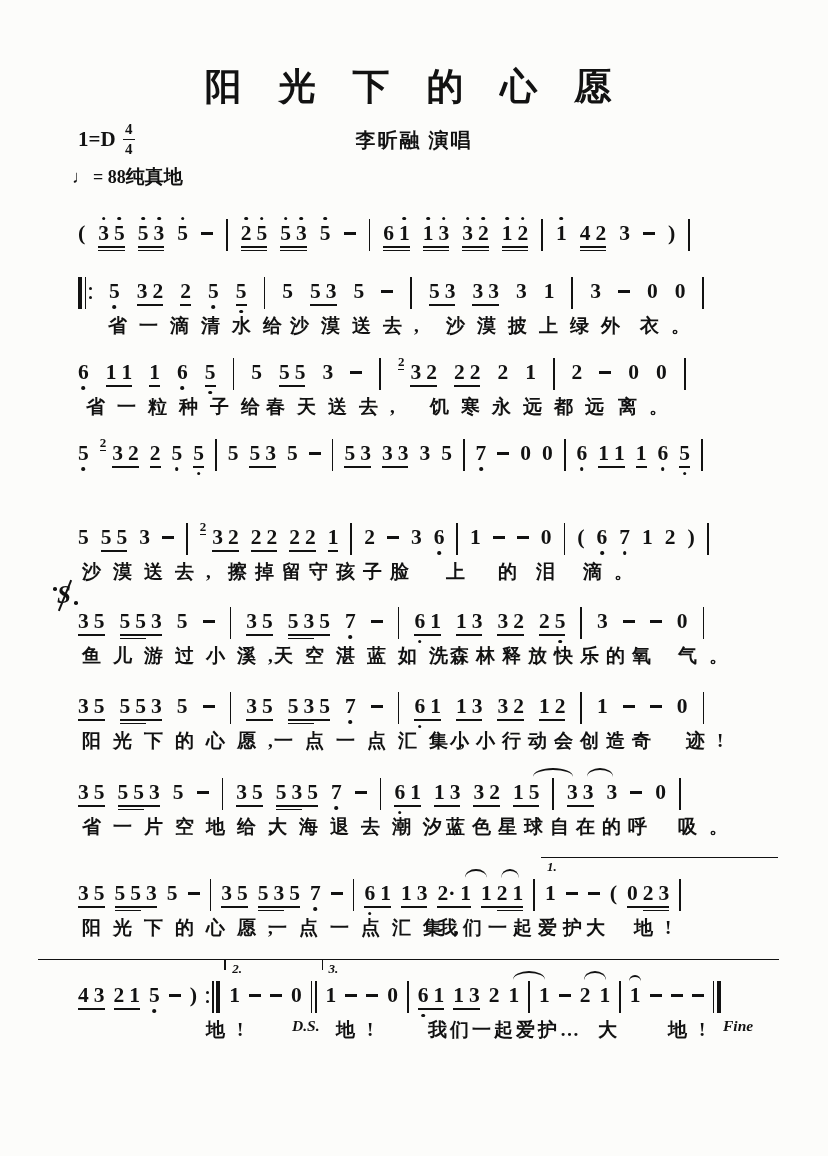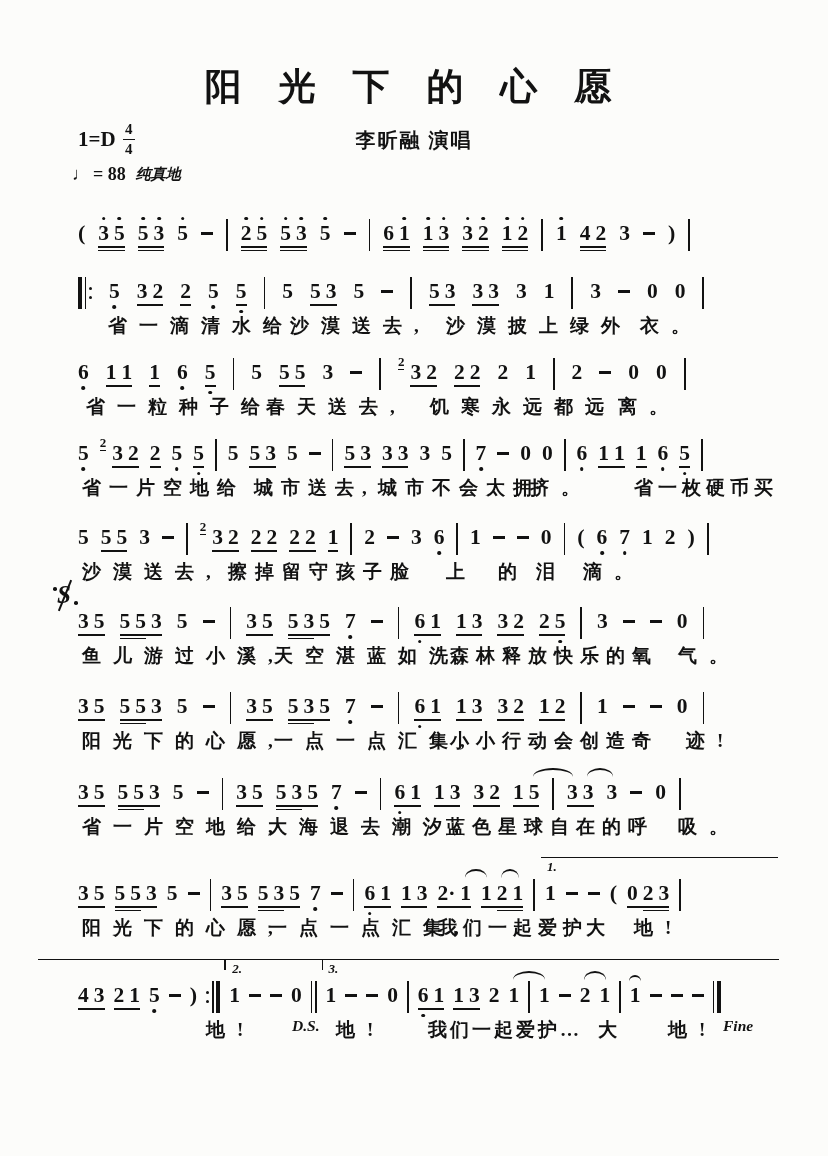--- a/index.html
+++ b/index.html
@@ -6,21 +6,21 @@
   #page{position:relative;width:828px;height:1156px;margin:0 auto;background:#fcfcfa;color:#121212;
         font-family:"Liberation Serif","DejaVu Serif",serif;overflow:hidden;}
   .title{position:absolute;top:62px;left:0;width:100%;text-align:center;font-size:37px;font-weight:700;
          letter-spacing:12px;font-family:"DejaVu Sans",sans-serif;}
   .keytime{position:absolute;left:78px;top:122px;display:flex;align-items:center;gap:7px;
            font-size:21px;font-weight:700;}
   .ts{display:inline-flex;flex-direction:column;align-items:center;line-height:1;font-size:15px;font-weight:700;}
   .tsl{width:12px;height:1.6px;background:#121212;margin:1.5px 0;}
   .tempo{position:absolute;left:72px;top:164px;font-size:18px;font-weight:700;display:flex;align-items:center;}
   .tempo .eq{margin-left:3px;}
-  .tempo .mood{font-size:15px;margin-left:10px;font-family:"DejaVu Sans",sans-serif;font-weight:700;font-style:italic;}
+  .tempo .mood{font-size:19px;font-family:"DejaVu Sans",sans-serif;font-weight:700;}
   .singer{position:absolute;top:127px;left:0;width:100%;text-align:center;font-size:20px;font-weight:700;letter-spacing:2px;}
   .credits{position:absolute;left:641px;top:111px;font-size:19px;font-weight:700;line-height:29px;letter-spacing:1px;}
   #score{position:absolute;left:0;top:0;width:828px;height:1156px;}
   .system{position:absolute;left:78px;width:700px;}
   .noterow{display:flex;align-items:flex-start;padding-top:30px;}
   .noterow>*{flex:none;}
   .grp{position:relative;display:inline-flex;column-gap:5px;padding-bottom:13px;}
   .note{position:relative;display:inline-block;font-size:21.5px;line-height:22px;font-weight:700;
         font-family:"Liberation Serif",serif;}
   .ul{position:absolute;height:1.9px;background:#121212;}
@@ -420,27 +420,20 @@
             <span class="note">6<i class="dot-lo" style="top: 25px;"></i></span>
           </span>
           <span class="grp">
             <span class="note">5<i class="dot-lo" style="top: 29.6px;"></i></span>
             <i class="ul" style="left: 0px; width: 10.75px; top: 24px;"></i>
           </span>
           <div class="barwrap">
             <i class="bl thin"></i>
           </div>
         </div>
-        <div class="lyricrow">
-          <span class="lyric" style="left: 4px; letter-spacing: 8px;">省一片空地给</span>
-          <span class="lyric" style="left: 176px; letter-spacing: 8px;">城市送去,</span>
-          <span class="lyric" style="left: 300px; letter-spacing: 8px;">城市不会太拥</span>
-          <span class="lyric" style="left: 452px;">挤。</span>
-          <span class="lyric" style="left: 556px; letter-spacing: 5px;">省一枚硬币买</span>
-        </div>
       </div>
       <div class="system" style="top: 496px;">
         <div class="noterow" style="column-gap: 12px;">
           <span class="grp">
             <span class="note">5</span>
           </span>
           <span class="grp">
             <span class="note">5</span>
             <span class="note">5</span>
             <i class="ul" style="left: 0px; width: 26.5px; top: 24px;"></i>

